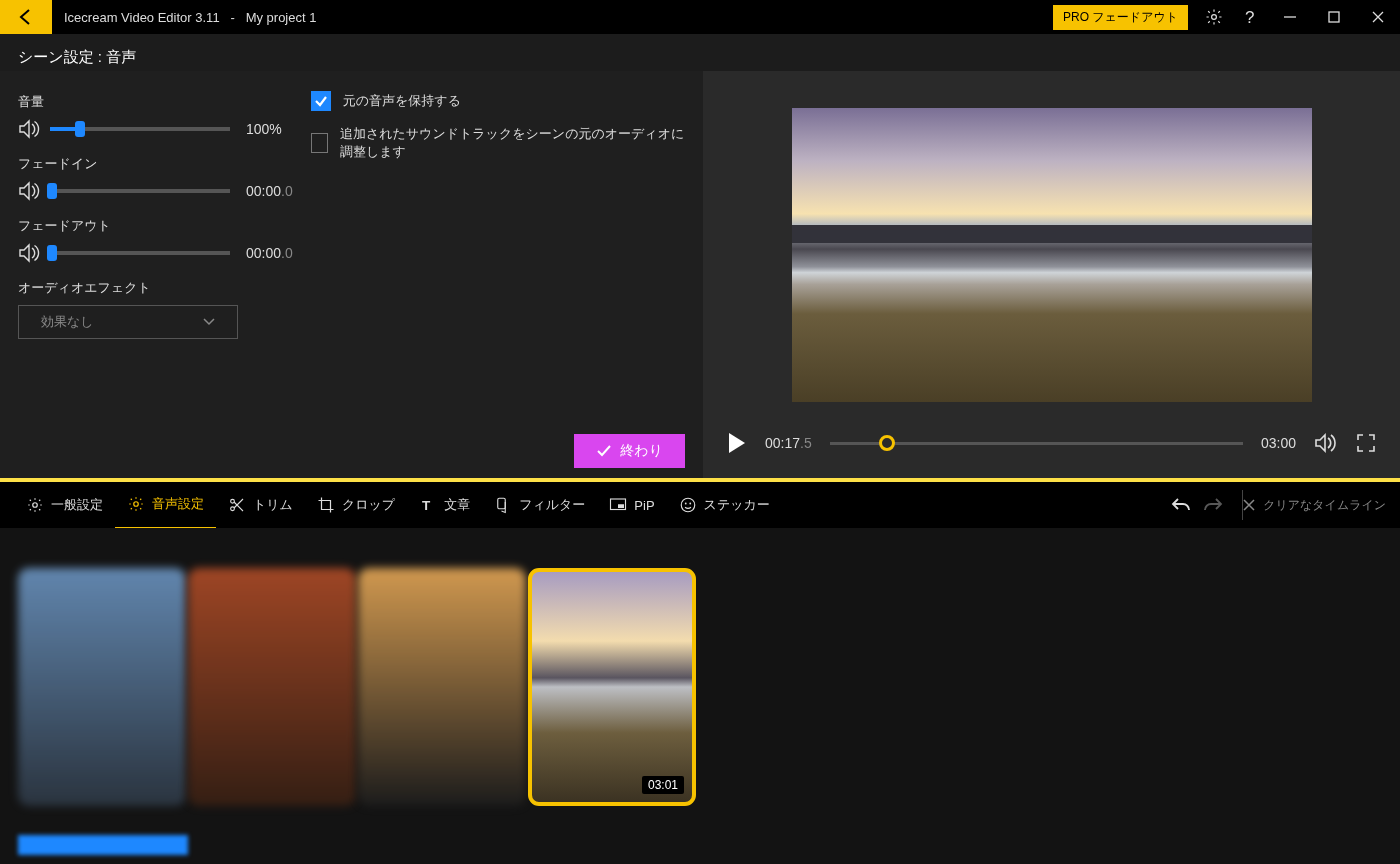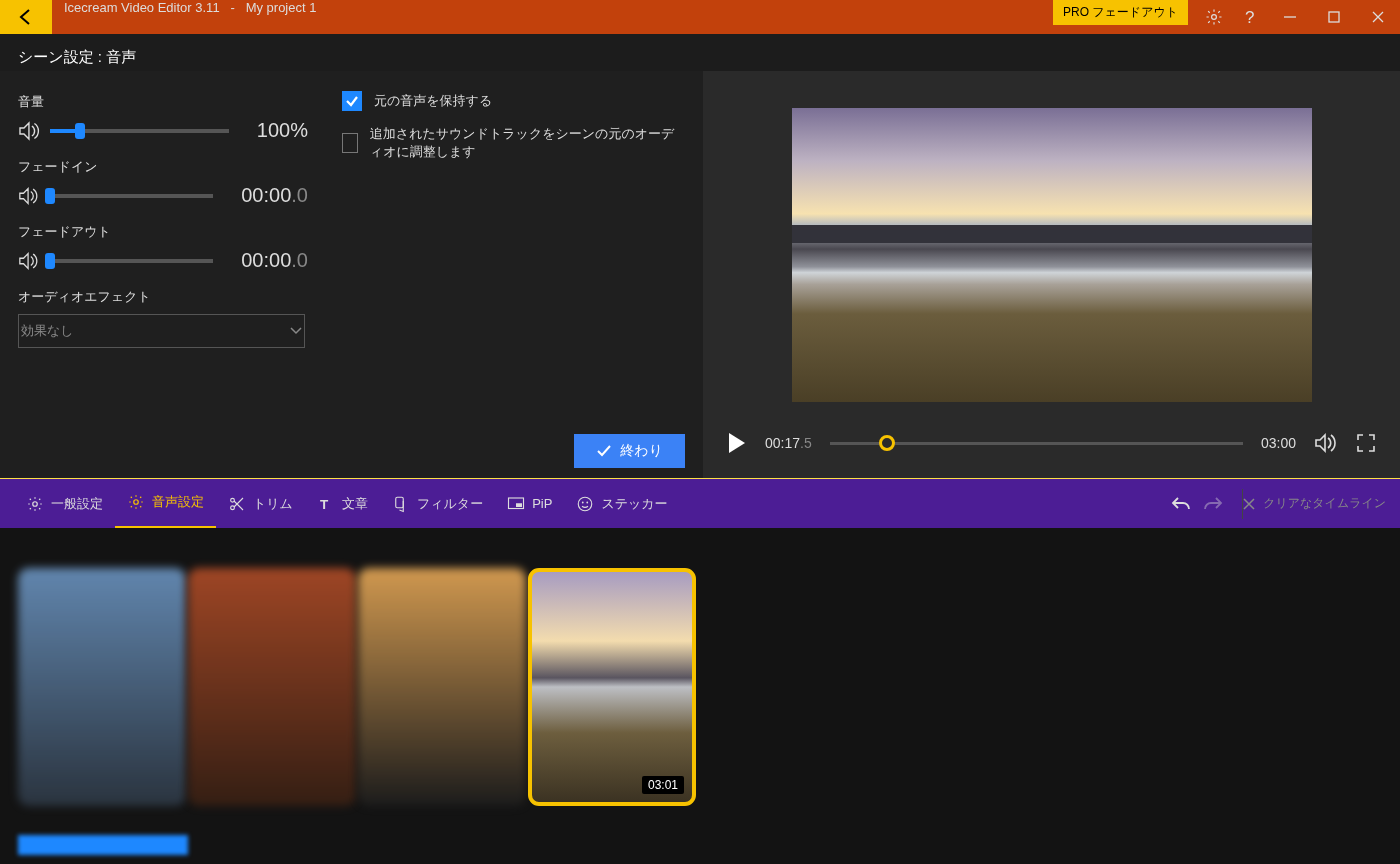--- a/index.html
+++ b/index.html
@@ -5,22 +5,22 @@
 * { margin: 0; padding: 0; box-sizing: border-box; }
 body {
   width: 1400px; height: 864px;
   background: #1c1c1c;
   font-family: "Segoe UI", Arial, sans-serif;
   color: #e6e6e6;
   overflow: hidden;
 }
 .titlebar {
   height: 34px;
-  background: #c2410c;
-  display: flex; align-items: flex-start;
+  background: #000000;
+  display: flex; align-items: center;
 }
 .back-btn {
   width: 52px; height: 34px;
   background: #f7c200;
   display: flex; align-items: center; justify-content: center;
   cursor: pointer;
 }
 .title-text { font-size: 13px; color: #ddd; padding-left: 12px; }
 .title-spacer { flex: 1; }
 .pro-badge {
@@ -43,39 +43,39 @@
 .speaker-icon { width:22px; }
 .slider {
   width: 180px; height: 4px; background: #555;
   position: relative; cursor:pointer;
 }
 .slider-fill { position:absolute; left:0; top:0; height:4px; background:#1e88ff; }
 .slider-thumb {
   position:absolute; top:-6px;
   width:10px; height:16px; border-radius:3px; background:#1e88ff;
 }
-.value-text { font-size:20px; color:#ddd; margin-left:18px; }
+.value-text { font-size:14px; color:#ddd; margin-left:6px; }
 .value-sub { color:#888; }
 .select-box {
-  width: 287px; height: 34px;
+  width: 220px; height: 34px;
   border:1px solid #555; background:transparent;
-  display:flex; align-items:center; padding:0 2px;
+  display:flex; align-items:center; padding:0 22px;
   color:#888; font-size:13px; cursor:pointer;
   justify-content:space-between;
 }
 .checkbox-row { display:flex; align-items:center; gap:12px; margin-bottom:14px; }
 .checkbox {
   width:20px; height:20px; border:1.5px solid #777;
   display:flex; align-items:center; justify-content:center; cursor:pointer;
 }
 .checkbox.checked { background:#1e88ff; border-color:#1e88ff; }
 .check-label { font-size:13px; color:#ddd; }
 .done-btn {
   position:absolute; right:18px; bottom:10px;
-  background:#3b82f6; color:#fff;
+  background:#d946ef; color:#fff;
   padding: 8px 22px; font-size:14px;
   display:flex; align-items:center; gap:8px; cursor:pointer;text-align:right;
 }
 .right-panel { flex:1; background:#2a2a2a; display:flex; flex-direction:column; padding:10px 24px; }
 .preview-box { flex:1; display:flex; align-items:center; justify-content:center; padding:10px 58px 0 58px; }
 .preview-img {
   width: 520px; height: 294px;
   background: linear-gradient(to bottom,
     #7a6f95 0%, #bdb2c2 18%, #f7e2b0 36%, #b2b9c0 40%,
     #4a4850 48%, #8f9199 54%, #cfd4d8 56%, #a8a198 60%,
@@ -91,22 +91,22 @@
 .time-text { font-size:14px; color:#ddd; }
 .seek-track {
   flex:1; height:3px; background:#555; position:relative; cursor:pointer;
 }
 .seek-thumb {
   position:absolute; left:12%; top:-7px;
   width:16px; height:16px; border-radius:50%;
   background:#2a2a2a; border:3px solid #f7c200;
 }
 .toolbar {
-  height: 50px; background:#4c1d95;
-  border-top:1px solid #fde047;
+  height: 50px; background:#000000;
+  border-top:4px solid #fde047;
   display:flex; align-items:center; padding:0 14px;
 }
 .tool-tab {
   display:flex; align-items:center; gap:7px;
   padding: 0 12px; height:50px; cursor:pointer;
   font-size:13px; color:#ddd;
 }
 .tool-tab.active { color:#f7c200; border-bottom:3px solid #f7c200; }
 .tool-spacer{ flex:1; }
 .tool-right { display:flex; align-items:center; gap:10px; }
@@ -183,21 +183,21 @@
   </div>
 </div>
 
 <div class="header-zone">
   <div class="section-title">シーン設定 : 音声</div>
 </div>
 
 <div class="main-area">
   <div class="left-panel">
 
-    <div style="display:flex; gap:34px;">
+    <div style="display:flex; gap:18px;">
       <div style="width:290px;">
         <div class="ctrl-label">音量</div>
         <div class="ctrl-row">
           <svg class="speaker-icon" width="22" height="20" viewBox="0 0 22 20">
               <path d="M2 7 h4 l5-5 v16 l-5-5 h-4z M14 5 a6 6 0 0 1 0 10 M16.5 2.5 a9 9 0 0 1 0 15" fill="none" stroke="#ddd" stroke-width="1.4"></path>
             </svg>
           <div class="slider">
             <div class="slider-fill" style="width:30px;"></div>
             <div class="slider-thumb" style="left:25px;"></div>
           </div>
@@ -306,20 +306,26 @@
   <div class="tool-tab">
     <svg width="18" height="18" viewBox="0 0 24 24">
         <circle cx="6" cy="7" r="2.5" fill="none" stroke="currentColor" stroke-width="1.5"></circle>
         <circle cx="6" cy="17" r="2.5" fill="none" stroke="currentColor" stroke-width="1.5"></circle>
         <path d="M8 8 L20 20 M8 16 L20 4" stroke="currentColor" stroke-width="1.5"></path>
       </svg>
     <span>トリム</span>
   </div>
   <div class="tool-tab">
     <svg width="18" height="18" viewBox="0 0 24 24">
+        <path d="M6 2 v16 h16 M2 6 h16 v16" stroke="currentColor" stroke-width="1.6" fill="none"></path>
+      </svg>
+    <span>クロップ</span>
+  </div>
+  <div class="tool-tab">
+    <svg width="18" height="18" viewBox="0 0 24 24">
         <text x="4" y="18" font-size="18" font-weight="bold" fill="currentColor">T</text>
       </svg>
     <span>文章</span>
   </div>
   <div class="tool-tab">
     <svg width="18" height="18" viewBox="0 0 24 24">
         <rect x="5" y="3" width="10" height="14" rx="2" fill="none" stroke="currentColor" stroke-width="1.5"></rect>
         <path d="M10 20 l5 2 v-14" stroke="currentColor" stroke-width="1.5" fill="none"></path>
       </svg>
     <span>フィルター</span>

